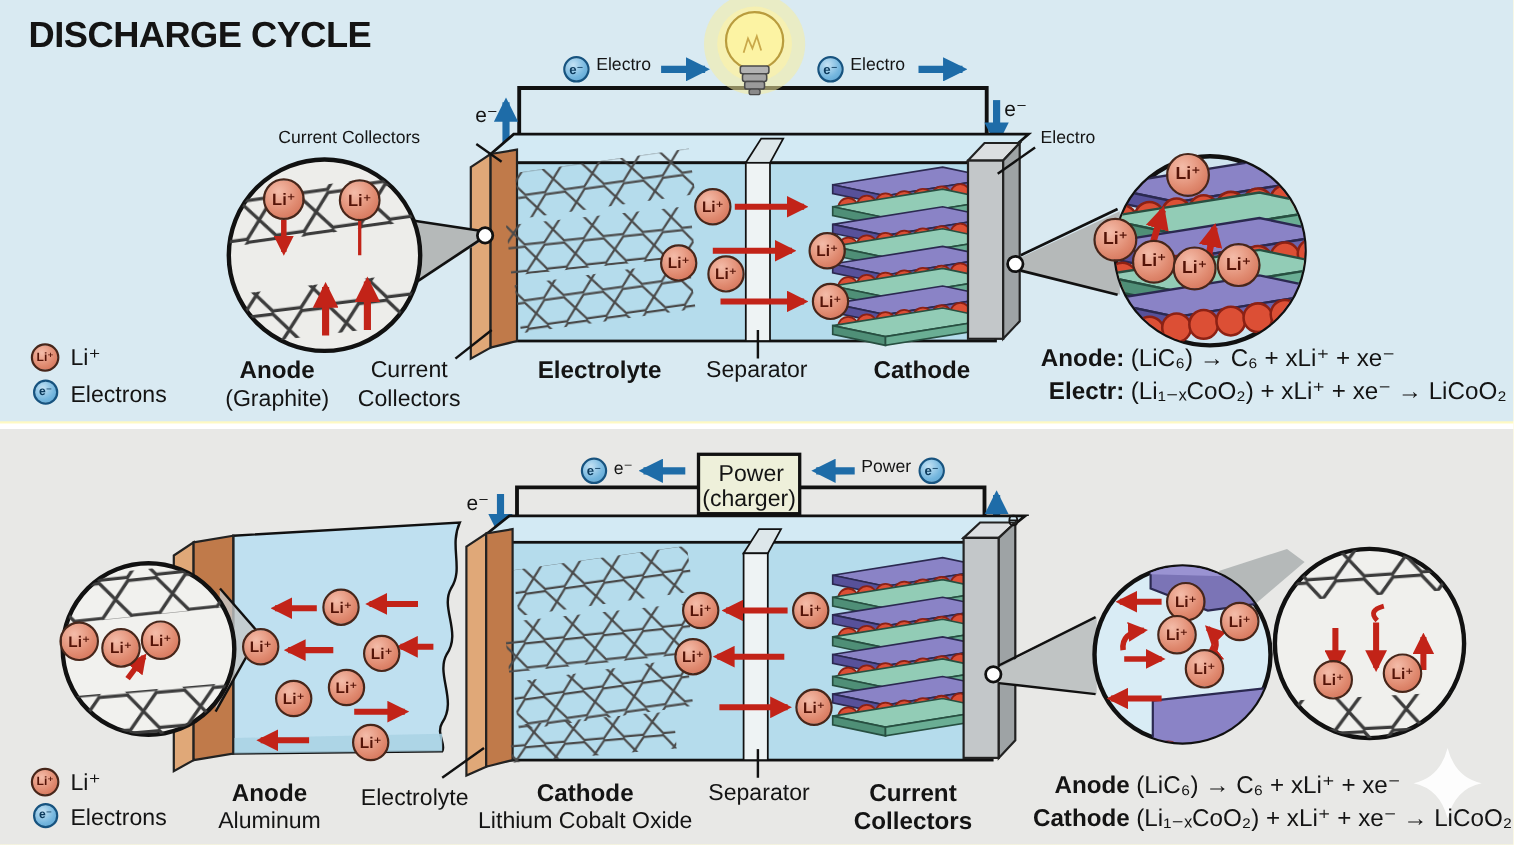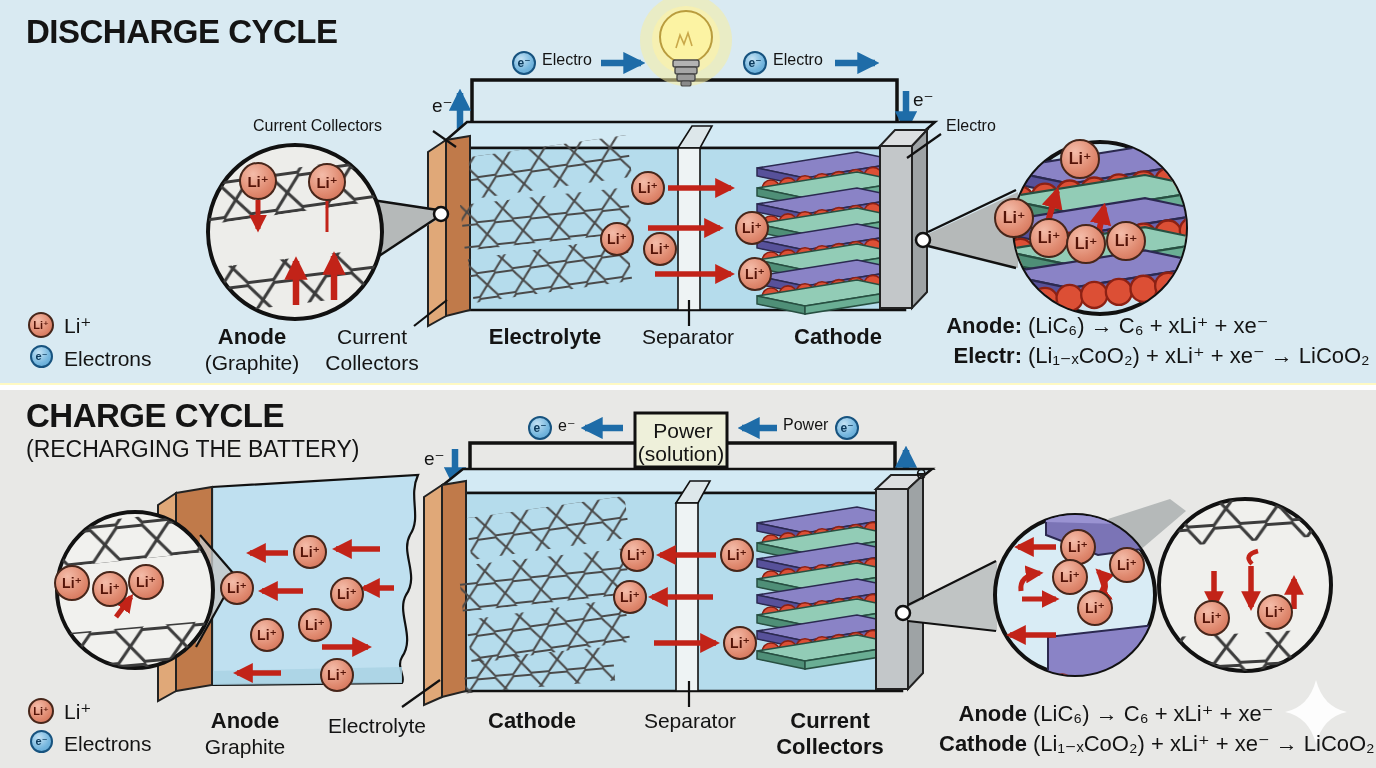--- a/index.html
+++ b/index.html
@@ -369,31 +369,27 @@
       </g>
 
       <g>
         <line x1="402" y1="322" x2="440" y2="295" stroke="#111" stroke-width="2.2"></line>
         <line x1="689" y1="296" x2="689" y2="322" stroke="#111" stroke-width="2.2"></line>
       </g>
 
       <path d="M1316,295 q7,27 31,32 q-24,5 -31,32 q-7,-27 -31,-32 q24,-5 31,-32" fill="#ffffff" opacity="0.9"></path>
     </svg>
 
-    <div class="abs" style="left:26px;top:14px;">
-      <div class="ttl">CHARGE CYCLE</div>
-      <div class="sub">(RECHARGING THE BATTERY)</div>
-    </div>
 
     <div class="ec" style="left:528px;top:31px;width:24px;height:24px;font-size:12px;">e⁻</div>
     <div class="abs cap" style="left:558px;top:31px;">e⁻</div>
     <div class="abs cap" style="left:783px;top:31px;">Power</div>
     <div class="ec" style="left:835px;top:31px;width:24px;height:24px;font-size:12px;">e⁻</div>
     <div class="abs lb" style="left:635px;top:33px;width:96px;">Power</div>
-    <div class="abs lb" style="left:635px;top:56px;width:92px;">(solution)</div>
+    <div class="abs lb" style="left:635px;top:56px;width:92px;">(charger)</div>
     <div class="abs esym" style="left:424px;top:62px;">e⁻</div>
     <div class="abs esym" style="left:916px;top:76px;">e⁻</div>
 
     <div class="ion" style="left:54px;top:180px;width:36px;height:36px;font-size:14px;">Li⁺</div>
     <div class="ion" style="left:92px;top:186px;width:36px;height:36px;font-size:14px;">Li⁺</div>
     <div class="ion" style="left:128px;top:179px;width:36px;height:36px;font-size:14px;">Li⁺</div>
 
     <div class="ion" style="left:293px;top:150px;width:34px;height:34px;font-size:14px;">Li⁺</div>
     <div class="ion" style="left:220px;top:186px;width:34px;height:34px;font-size:14px;">Li⁺</div>
     <div class="ion" style="left:330px;top:192px;width:34px;height:34px;font-size:14px;">Li⁺</div>
@@ -413,23 +409,24 @@
 
     <div class="ion" style="left:1194px;top:215px;width:36px;height:36px;font-size:14px;">Li⁺</div>
     <div class="ion" style="left:1257px;top:209px;width:36px;height:36px;font-size:14px;">Li⁺</div>
 
     <div class="ion" style="left:28px;top:313px;width:26px;height:26px;font-size:11px;">Li⁺</div>
     <div class="abs lb" style="left:64px;top:314px;">Li⁺</div>
     <div class="ec" style="left:30px;top:345px;width:23px;height:23px;font-size:11px;">e⁻</div>
     <div class="abs lb" style="left:64px;top:346px;">Electrons</div>
 
     <div class="abs lbb" style="left:175px;top:323px;width:140px;">Anode</div>
-    <div class="abs lb" style="left:175px;top:349px;width:140px;">Graphite</div>
+    <div class="abs lb" style="left:175px;top:349px;width:140px;">Aluminum</div>
     <div class="abs lb" style="left:297px;top:328px;width:160px;">Electrolyte</div>
     <div class="abs lbb" style="left:462px;top:323px;width:140px;">Cathode</div>
+    <div class="abs lb" style="left:432px;top:349px;width:200px;">Lithium Cobalt Oxide</div>
     <div class="abs lb" style="left:620px;top:323px;width:140px;">Separator</div>
     <div class="abs lbb" style="left:760px;top:323px;width:140px;">Current</div>
     <div class="abs lbb" style="left:760px;top:349px;width:140px;">Collectors</div>
 
     <div class="abs eqline" style="left:925px;top:316px;">
       <span class="eqlab">Anode</span>
       <span>(LiC₆) → C₆ + xLi⁺ + xe⁻</span>
     </div>
     <div class="abs eqline" style="left:925px;top:346px;">
       <span class="eqlab">Cathode</span>

